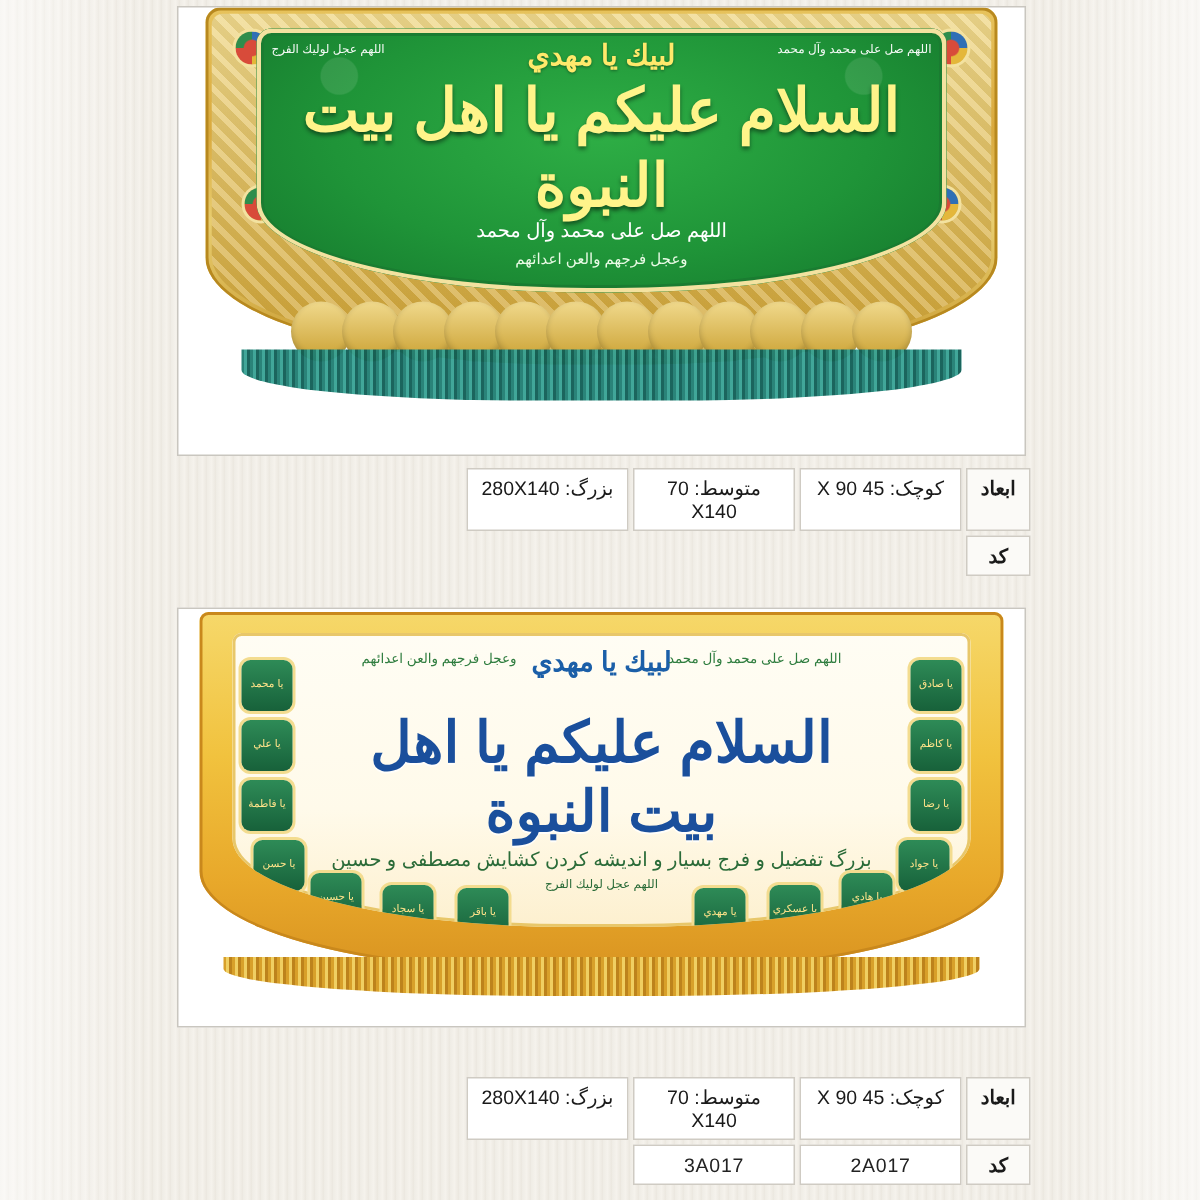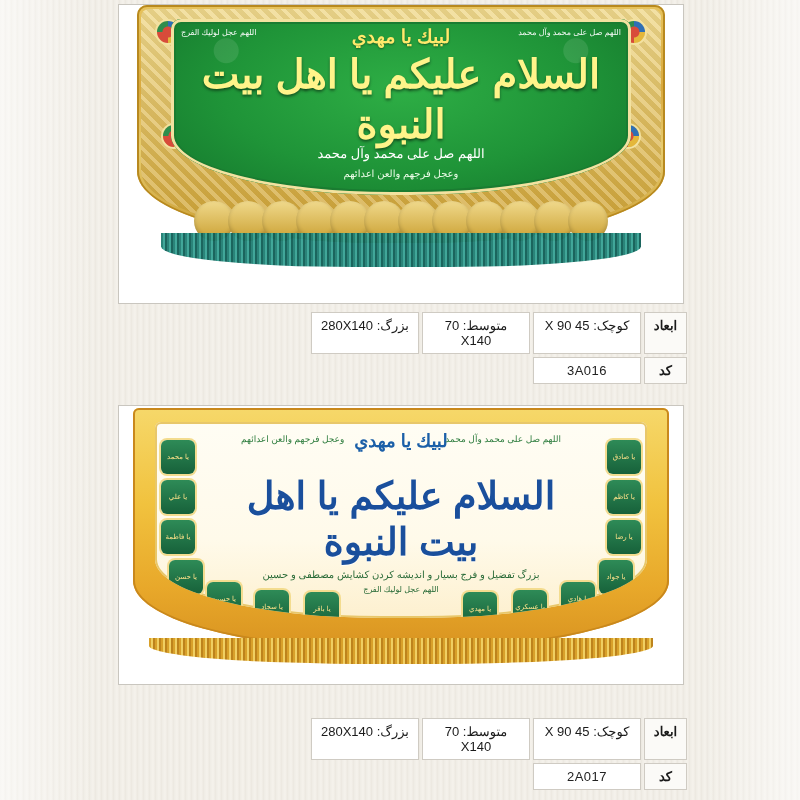--- a/index.html
+++ b/index.html
@@ -221,21 +221,21 @@
     direction: rtl;
     letter-spacing: -1px;
     line-height: 1.2;
     text-shadow: 0 1px 0 rgba(255,255,255,0.8);
   }
   .b2-sub1 {
     position: absolute;
     bottom: 38px; left: 40px; right: 40px;
     text-align: center;
     color: #2a6b38;
-    font-size: 10px;
+    font-size: 13px;
     direction: rtl;
   }
   .b2-sub2 {
     position: absolute;
     bottom: 24px; left: 40px; right: 40px;
     text-align: center;
     color: #2a6b38;
     font-size: 8px;
     direction: rtl;
   }
@@ -354,21 +354,20 @@
 
   <div class="spec-table" style="top:312px;">
     <div class="spec-row">
       <div class="spec-cell head">ابعاد</div>
       <div class="spec-cell val">کوچک: 45 X 90</div>
       <div class="spec-cell val">متوسط: 70 X140</div>
       <div class="spec-cell val">بزرگ: 280X140</div>
     </div>
     <div class="spec-row">
       <div class="spec-cell head">کد</div>
-      <div class="spec-cell val code">3A016</div>
     </div>
   </div>
 
   <div class="product-block" style="top:405px;">
 
     <div class="banner-frame banner2">
       <div class="b2-canvas">
 
         <div class="b2-gold"></div>
         <div class="b2-fringe"></div>
@@ -405,16 +404,17 @@
   <div class="spec-table" style="top:718px;">
     <div class="spec-row">
       <div class="spec-cell head">ابعاد</div>
       <div class="spec-cell val">کوچک: 45 X 90</div>
       <div class="spec-cell val">متوسط: 70 X140</div>
       <div class="spec-cell val">بزرگ: 280X140</div>
     </div>
     <div class="spec-row">
       <div class="spec-cell head">کد</div>
       <div class="spec-cell val code">2A017</div>
+      <div class="spec-cell val code">3A017</div>
     </div>
   </div>
 
 </div>
 
 </body></html>

